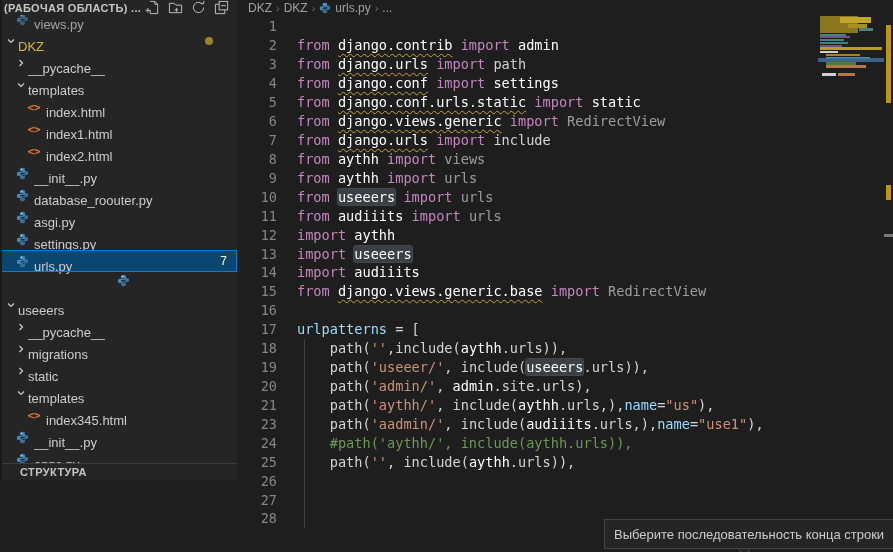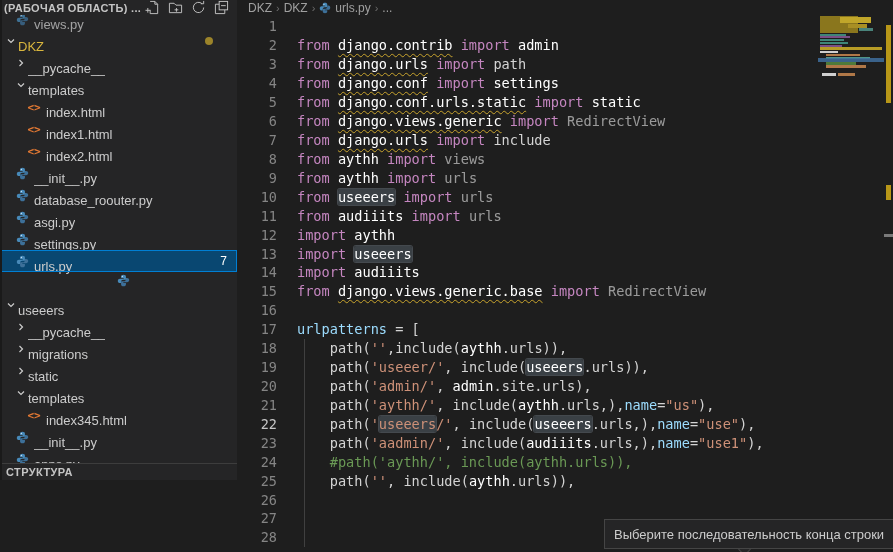--- a/index.html
+++ b/index.html
@@ -28,21 +28,21 @@
   .ficon { width:16px; height:14px; display:inline-flex; align-items:center; justify-content:center;
            flex:0 0 16px; margin-right:4px; }
   .html-glyph { color:#e37933; font-size:11px; font-weight:bold; font-family:"DejaVu Sans Mono",monospace; }
   .lbl { overflow:hidden; text-overflow:ellipsis;margin-top:11px; }
   .lbl.gold { color:#d9b63e; }
   .badge { position:absolute; right:10px; font-size:12px; color:#ffffff; }
   .dot { position:absolute; right:24px; width:8px; height:8px; border-radius:50%;
          background:#9c842a; }
   .outline-header { position:absolute; left:0; bottom:0; width:237px; height:17px;
          border-top:1px solid #3d3d3d; background:#252526; display:flex; align-items:center;
-         font-size:11px; font-weight:bold; letter-spacing:.4px; color:#c5c5c5; padding-left:6px; z-index:4; }
+         font-size:11px; font-weight:bold; letter-spacing:.4px; color:#c5c5c5; padding-left:20px; z-index:4; }
 
   
   #editor { position:absolute; left:237px; top:0; width:656px; height:552px; background:#1e1e1e; }
   #breadcrumb { height:16px; display:flex; align-items:center; gap:4px;
                 font-size:12px; color:#a0a0a0; padding-left:11px; }
   #breadcrumb .sep { color:#6e6e6e; font-size:11px; }
   #breadcrumb .crumb-icon { display:inline-flex; }
 
   #code-lines { position:absolute; left:0; top:17px; width:581px; }
   .line { position:relative; height:18.93px; display:flex; align-items:center; }
@@ -426,25 +426,20 @@
         </div>
         <div class="line">
           <span class="ln">20</span>
           <span class="guide"></span>
           <span class="codecell"><span class="p">    path(</span><span class="s">'admin/'</span><span class="p">, </span><span class="m">admin</span><span class="p">.site.urls),</span></span>
         </div>
         <div class="line">
           <span class="ln">21</span>
           <span class="guide"></span>
           <span class="codecell"><span class="p">    path(</span><span class="s">'aythh/'</span><span class="p">, include(</span><span class="m">aythh</span><span class="p">.urls,),</span><span class="v">name</span><span class="p">=</span><span class="s">"us"</span><span class="p">),</span></span>
-        </div>
-        <div class="line">
-          <span class="ln cur">22</span>
-          <span class="guide"></span>
-          <span class="codecell"><span class="p">    path(</span><span class="s">'</span><span class="s hl">useeers</span><span class="s">/'</span><span class="p">, include(</span><span class="m hl">useeers</span><span class="p">.urls,),</span><span class="v">name</span><span class="p">=</span><span class="s">"use"</span><span class="p">),</span></span>
         </div>
         <div class="line">
           <span class="ln">23</span>
           <span class="guide"></span>
           <span class="codecell"><span class="p">    path(</span><span class="s">'aadmin/'</span><span class="p">, include(</span><span class="m">audiiits</span><span class="p">.urls,),</span><span class="v">name</span><span class="p">=</span><span class="s">"use1"</span><span class="p">),</span></span>
         </div>
         <div class="line">
           <span class="ln">24</span>
           <span class="guide"></span>
           <span class="codecell"><span class="c">    #path('aythh/', include(aythh.urls)),</span></span>

